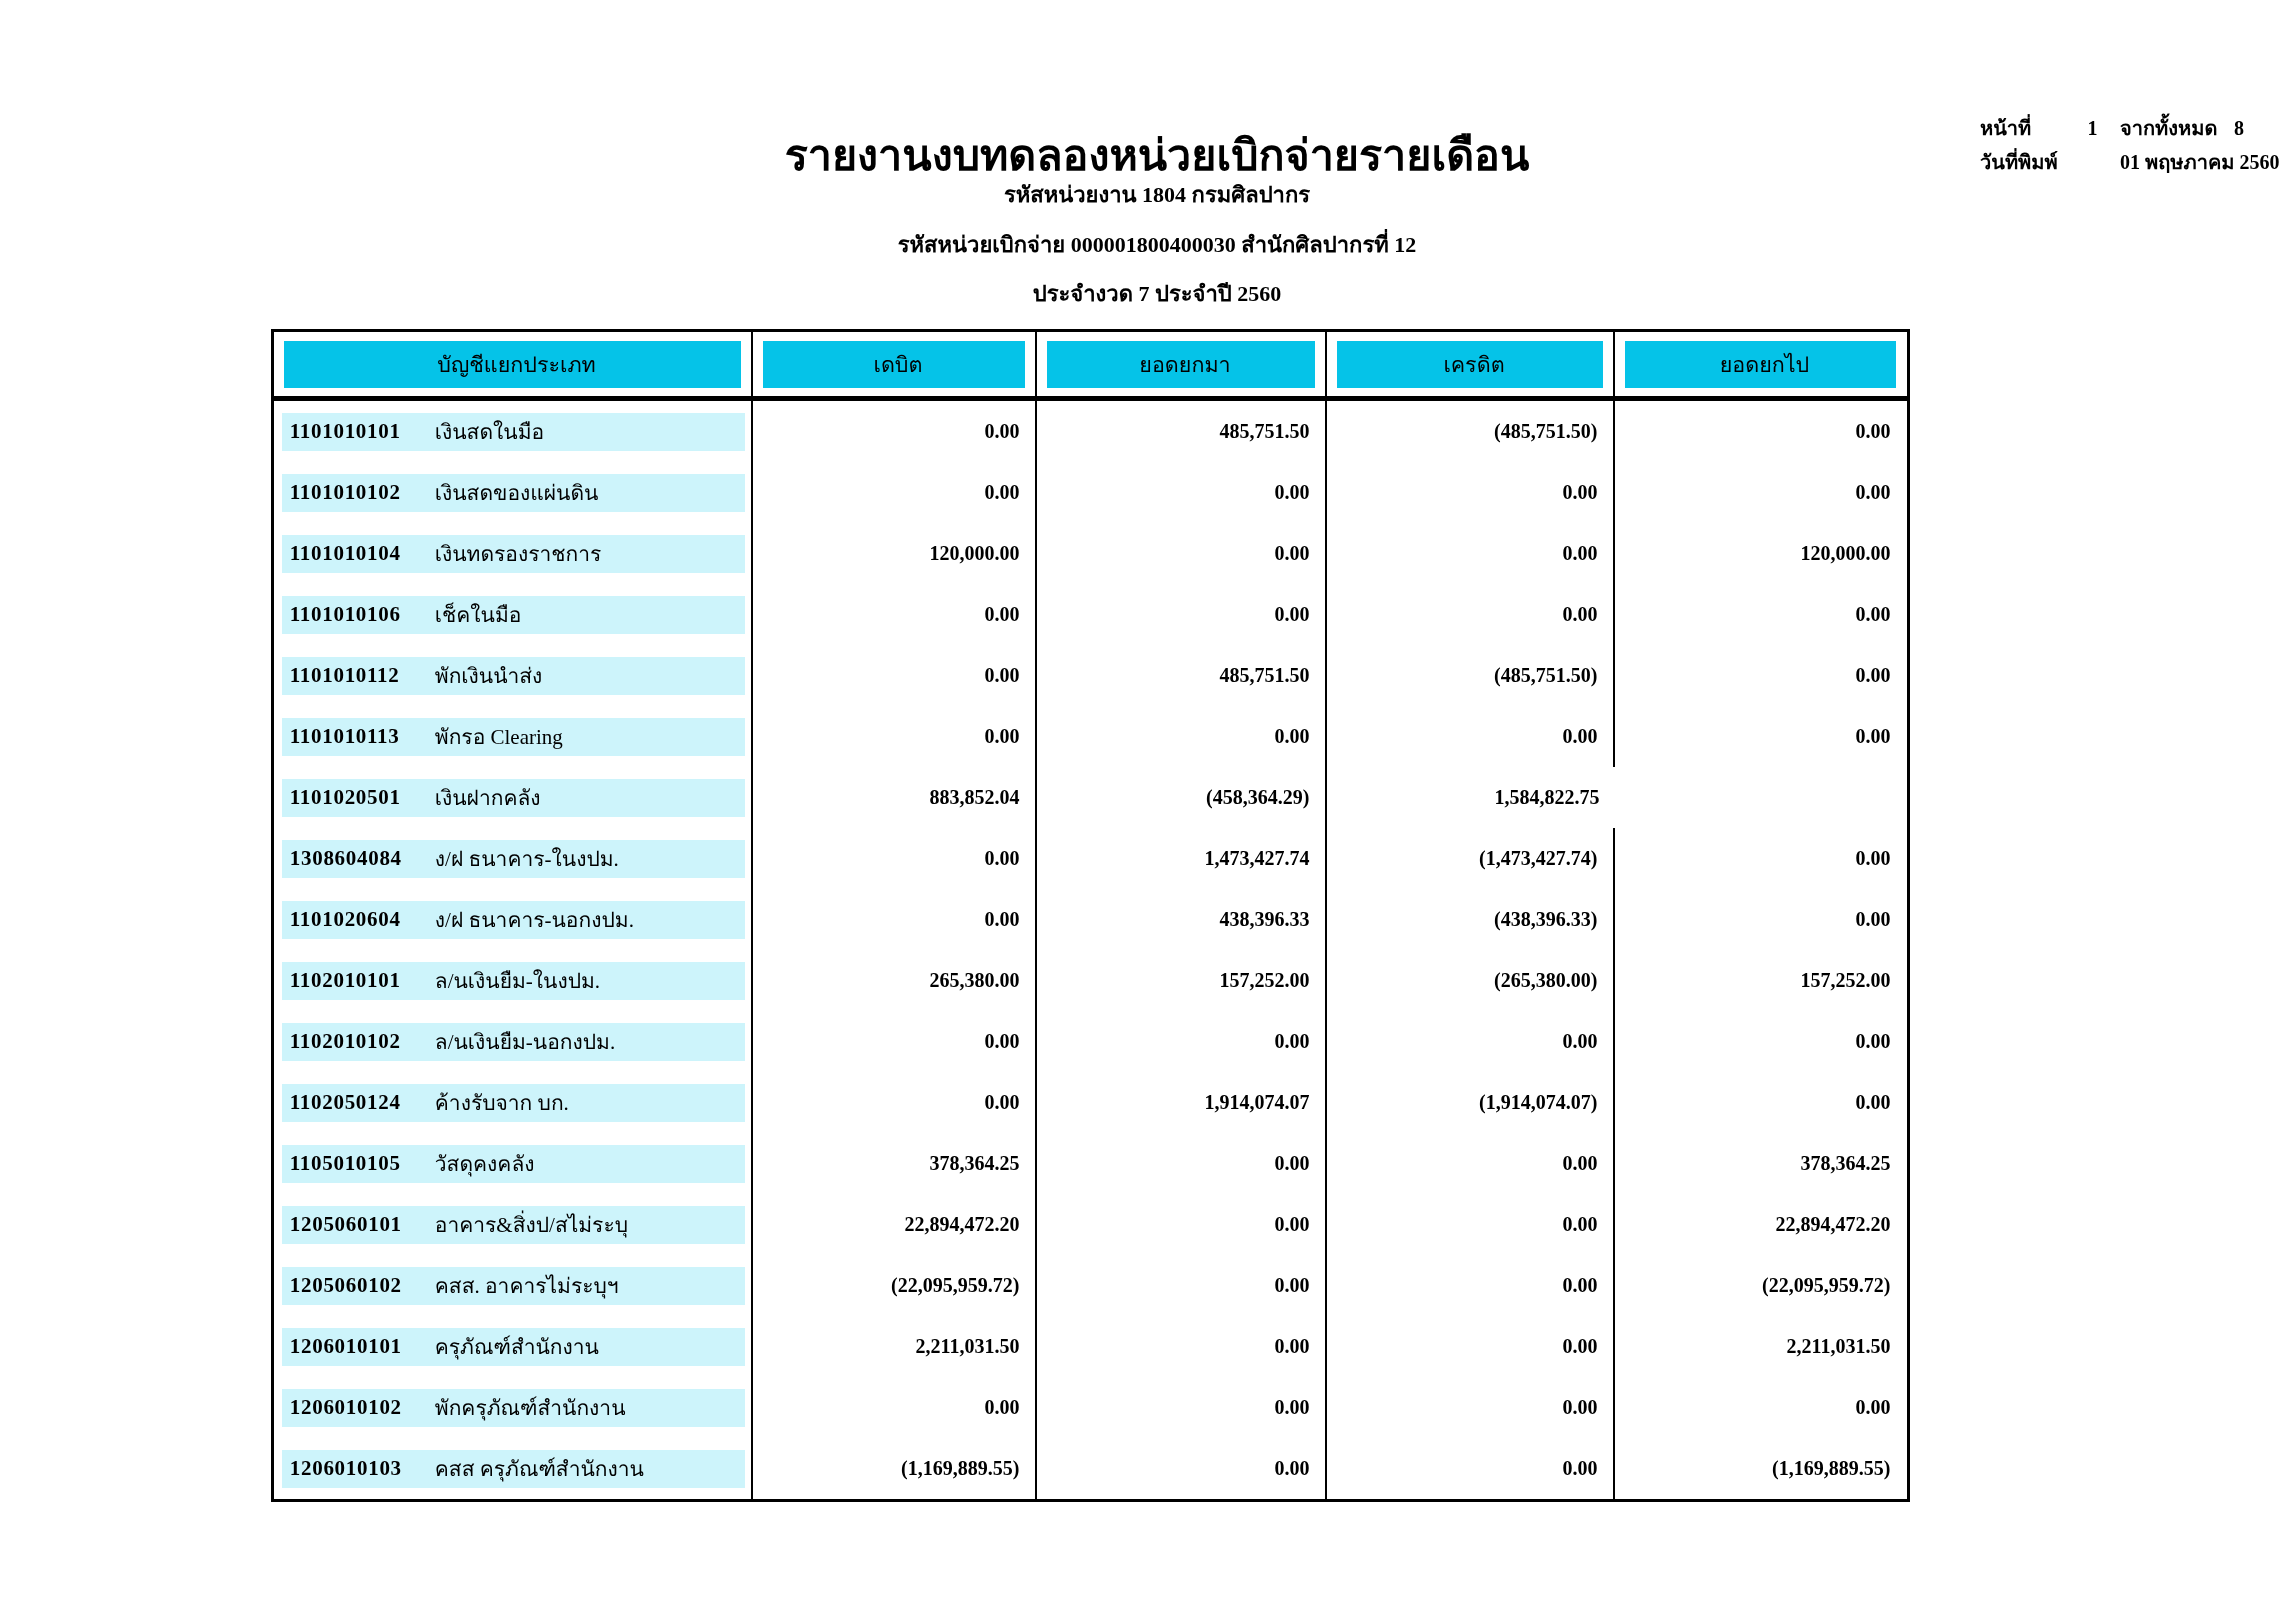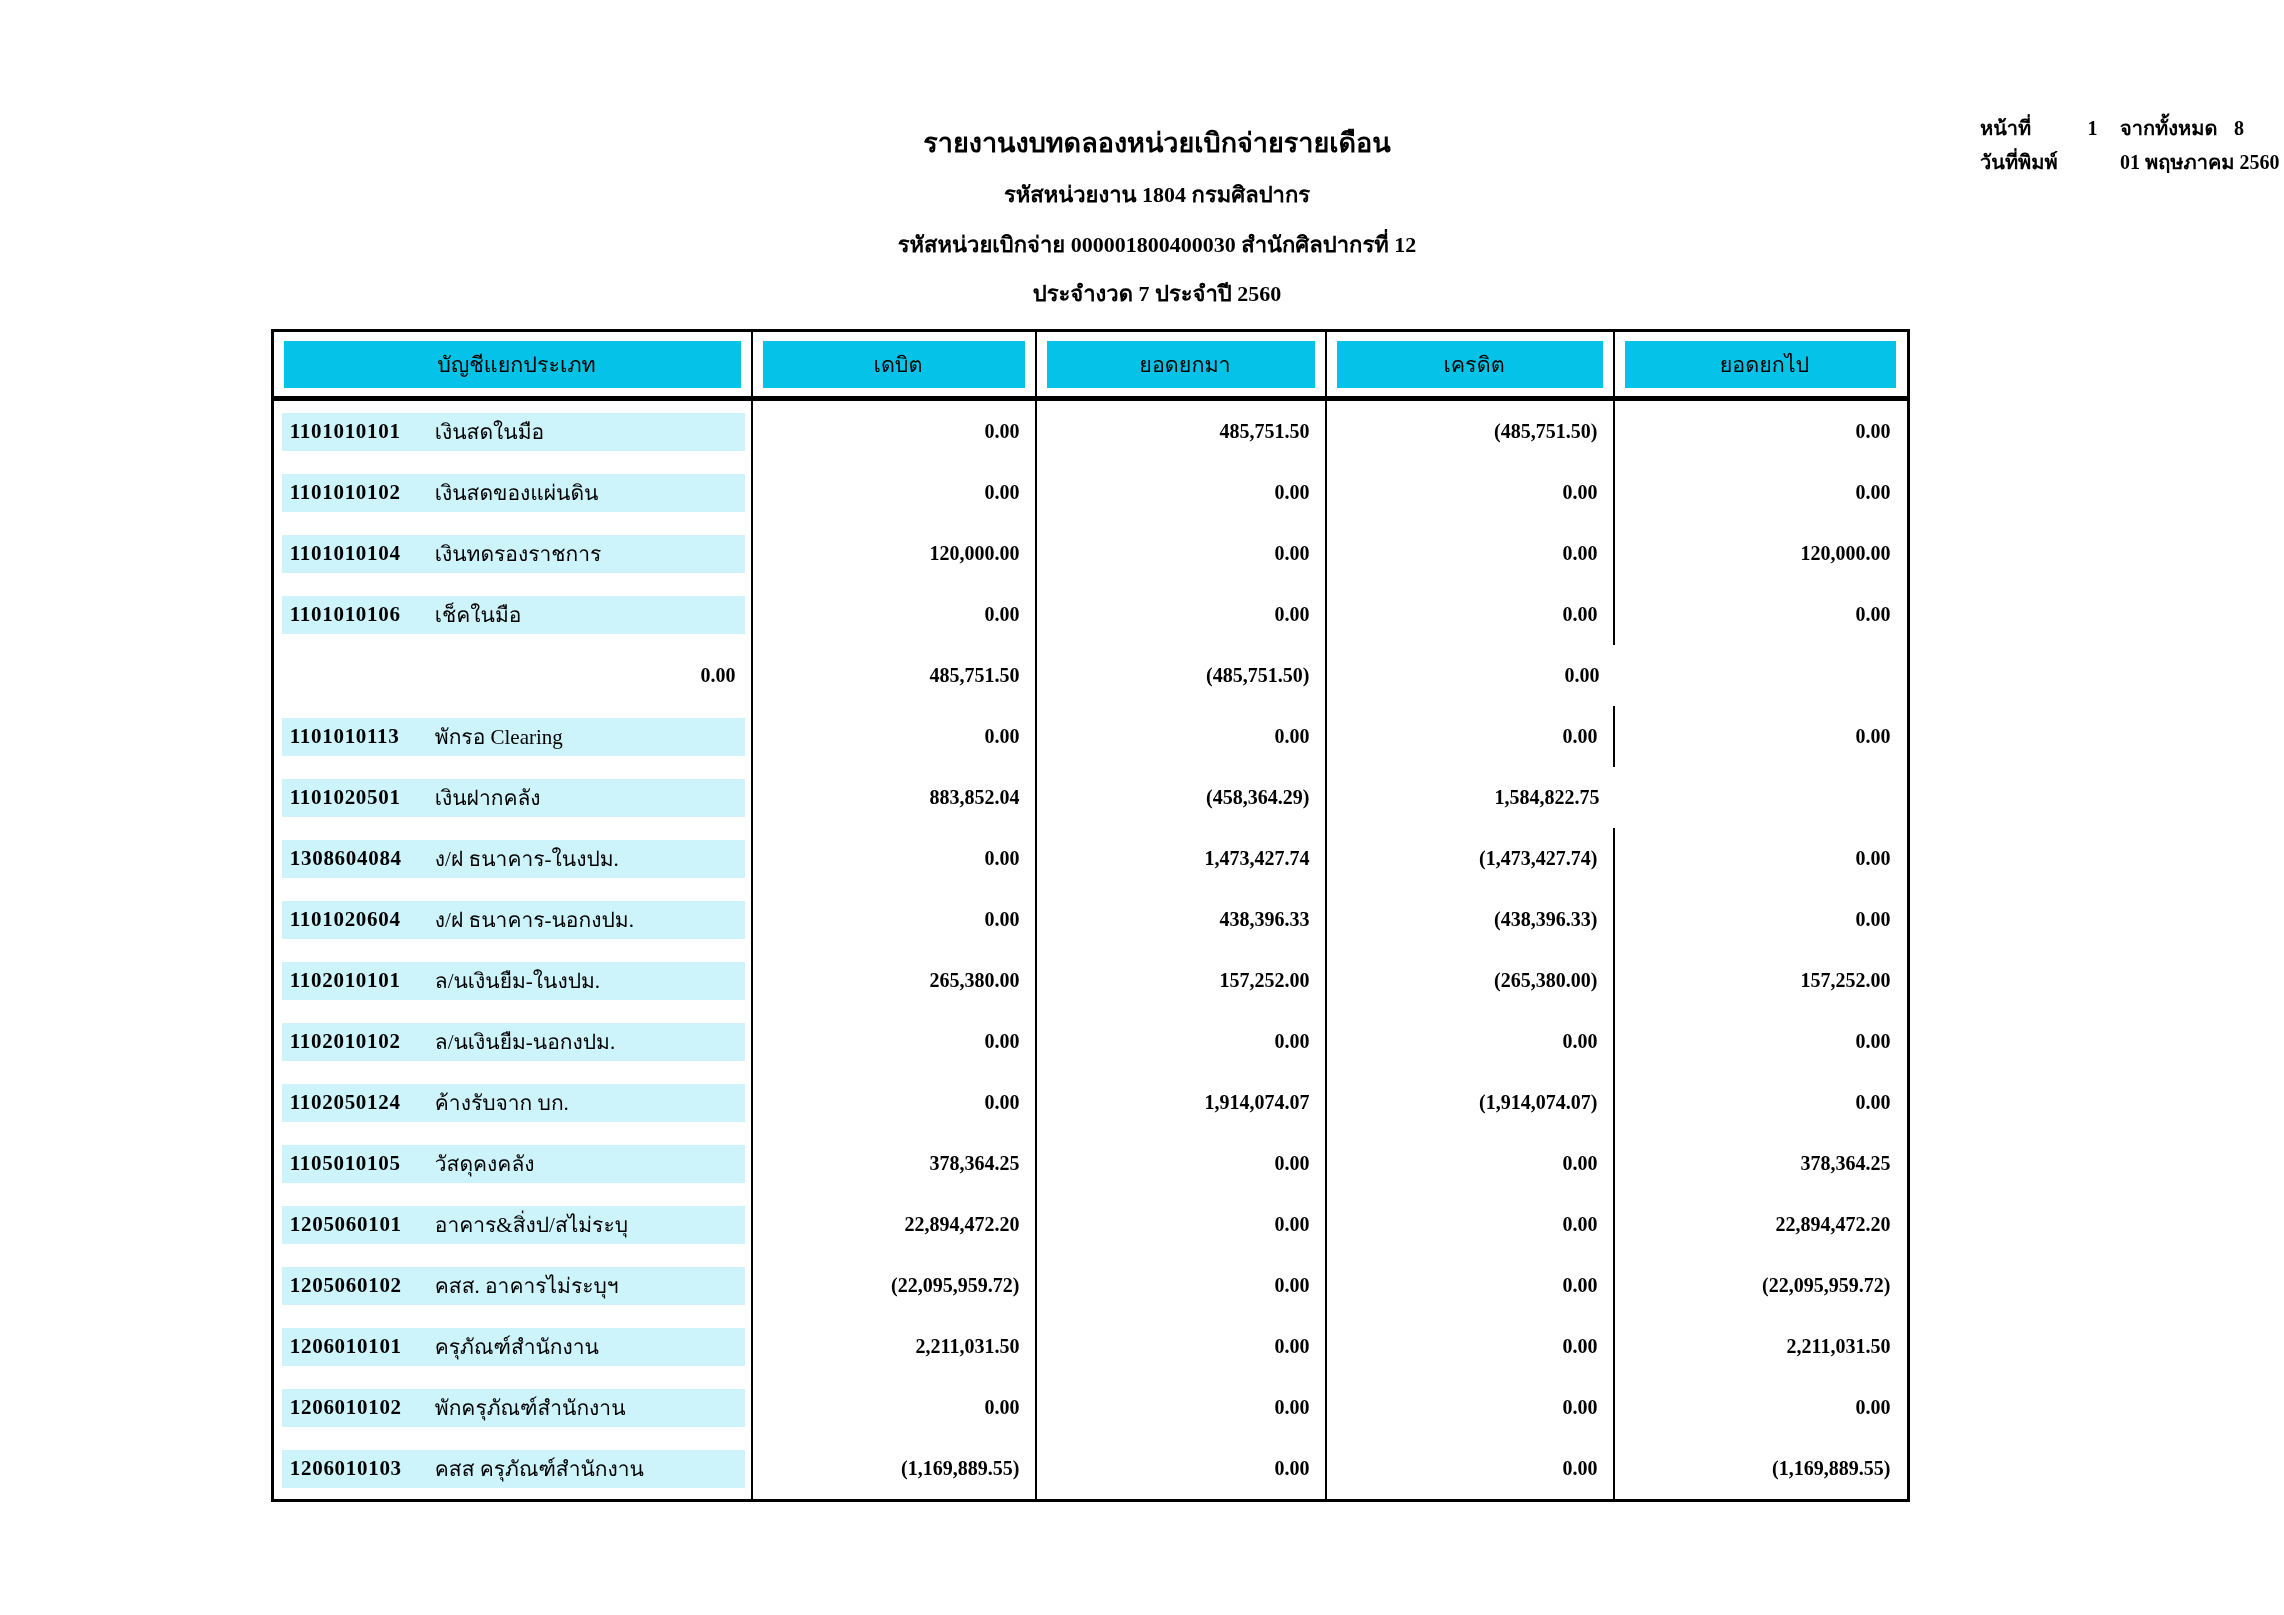--- a/index.html
+++ b/index.html
@@ -14,21 +14,21 @@
     font-family:"Liberation Serif","DejaVu Serif",serif;
     color:var(--ink);
     position:relative;
     overflow:hidden;
   }
   .page{position:absolute;inset:0;}
 
   
   .doc-title{
     position:absolute;top:121px;left:1157px;transform:translateX(-50%);
-    font-size:27px;font-weight:bold;white-space:nowrap;
+    font-size:43px;font-weight:bold;white-space:nowrap;
   }
   .doc-sub{
     position:absolute;left:1157px;transform:translateX(-50%);
     font-size:22px;font-weight:bold;white-space:nowrap;
   }
   .doc-sub.s1{top:177px;}
   .doc-sub.s2{top:227px;}
   .doc-sub.s3{top:276px;}
 
   
@@ -187,20 +187,26 @@
         <span class="name">เช็คในมือ</span>
       </div>
     </div>
     <div class="td num">0.00</div>
     <div class="td num">0.00</div>
     <div class="td num">0.00</div>
     <div class="td num">0.00</div>
   </div>
 
   <div class="tr">
+    <div class="td acct">
+      <div class="bar">
+        <span class="code">1101010112</span>
+        <span class="name">พักเงินนำส่ง</span>
+      </div>
+    </div>
     <div class="td num">0.00</div>
     <div class="td num">485,751.50</div>
     <div class="td num">(485,751.50)</div>
     <div class="td num">0.00</div>
   </div>
 
   <div class="tr">
     <div class="td acct">
       <div class="bar">
         <span class="code">1101010113</span>

